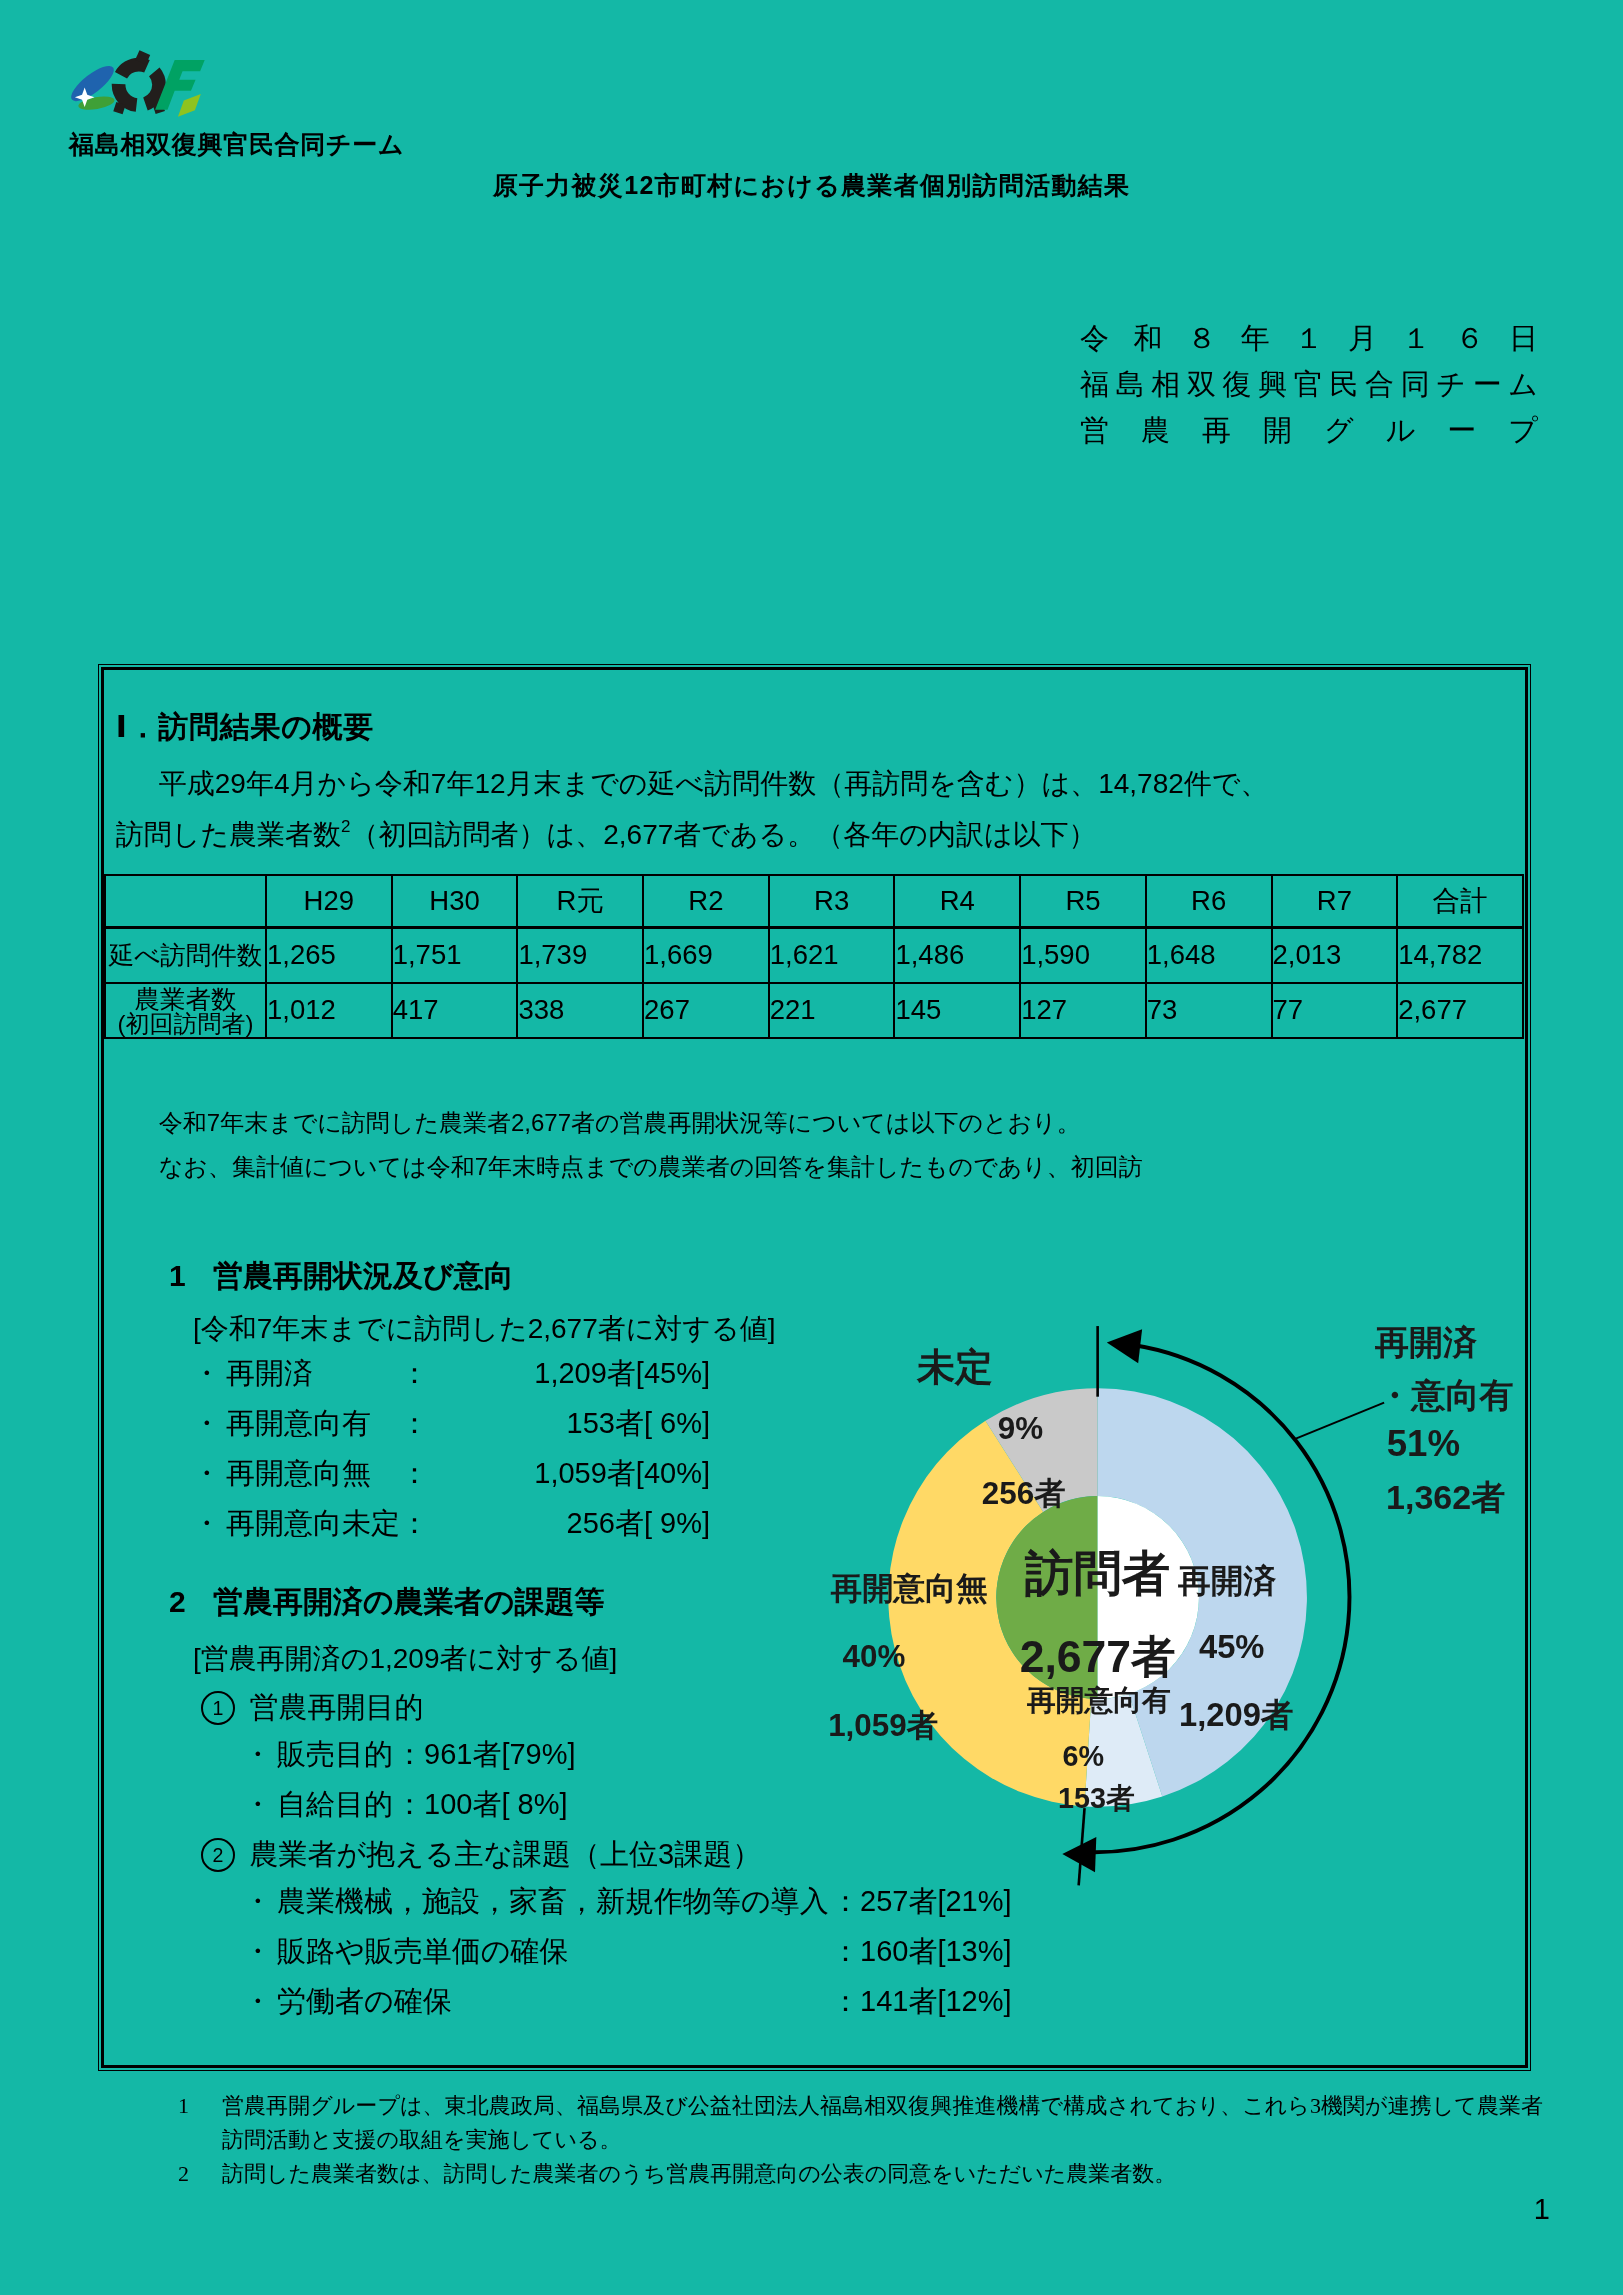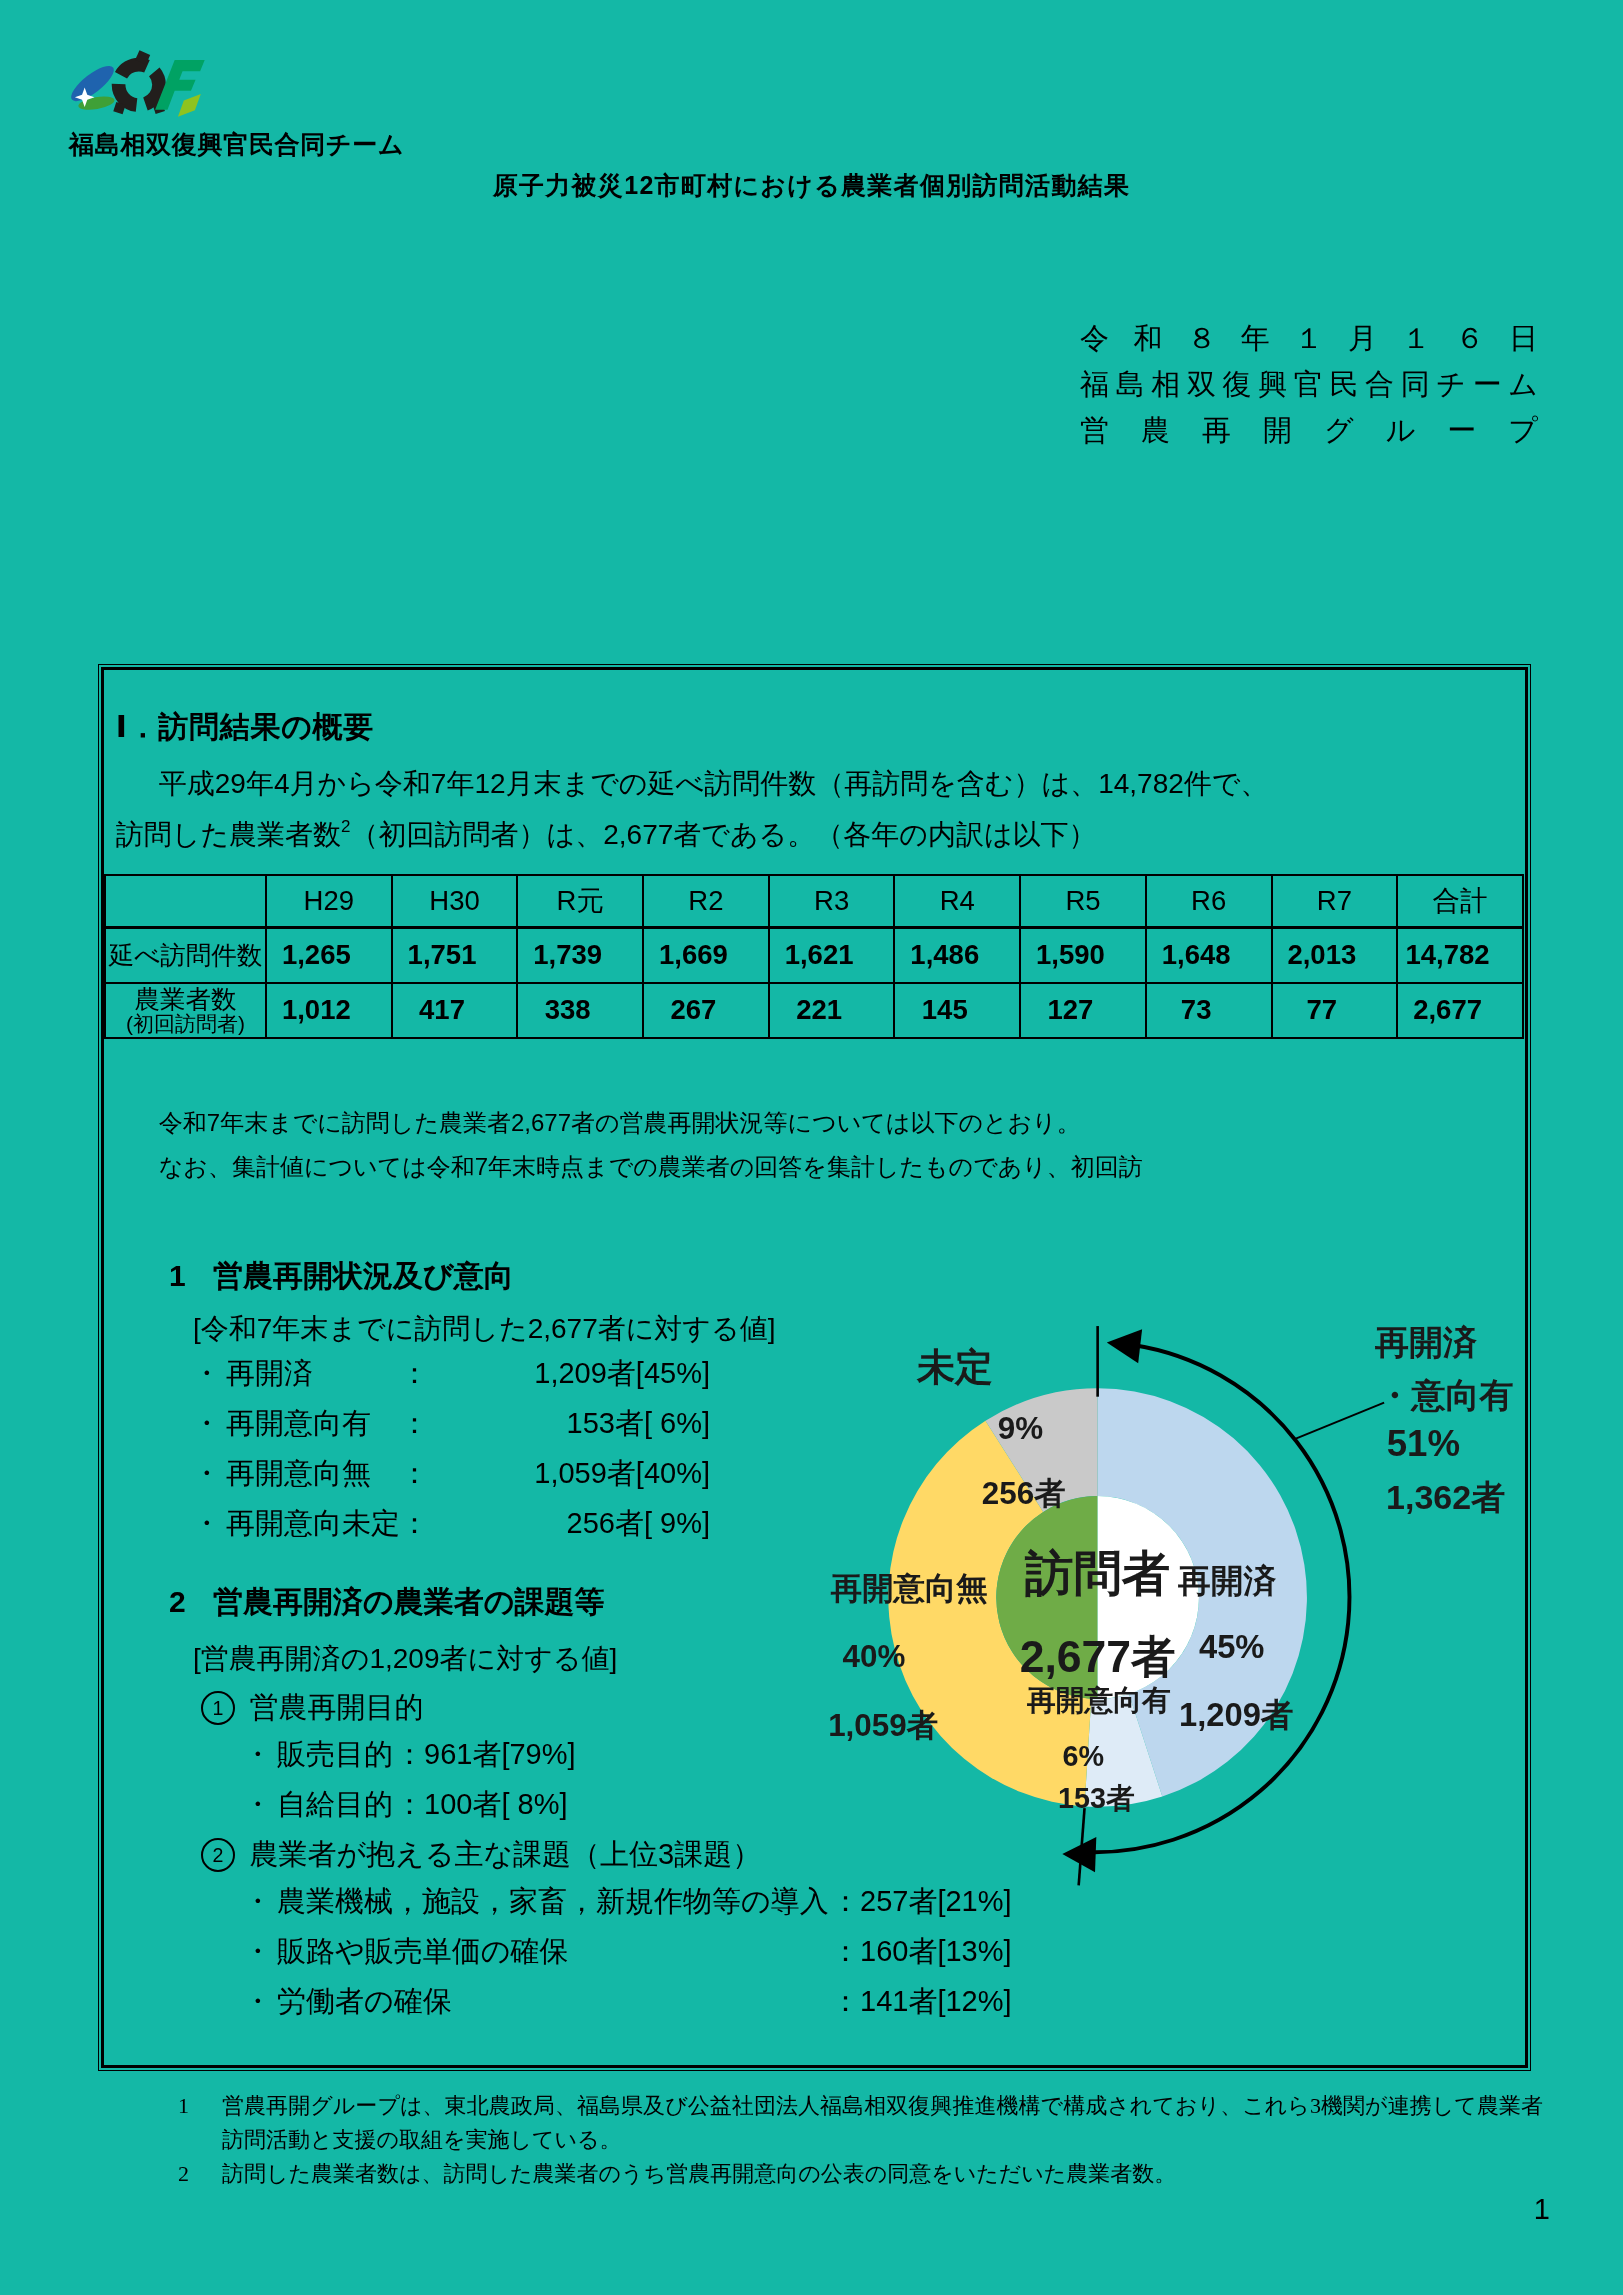--- a/index.html
+++ b/index.html
@@ -31,23 +31,23 @@
   .sec1-heading{position:absolute;left:11.8px;top:37px;font-size:30px;font-weight:700;letter-spacing:0.7px;}
   .box-intro{position:absolute;left:11.8px;top:92px;font-size:28px;line-height:43px;}
   .after-para{position:absolute;left:11.8px;top:431px;font-size:24px;line-height:44px;}
 
   
   table.visits{position:absolute;left:0;top:204px;width:1420px;border-collapse:collapse;
     table-layout:fixed;font-size:27.5px;}
   table.visits th,table.visits td{border:2px solid #000;padding:0;}
   table.visits thead th{height:50px;text-align:center;font-weight:400;border-bottom:3.9px solid #000;}
   table.visits tbody tr{height:55px;}
-  table.visits td.num{text-align:center;padding-right:25px;font-weight:700;}
+  table.visits td.num{text-align:left;padding-right:25px;font-weight:400;}
   th.rowlabel{font-weight:400;text-align:center;font-size:25.5px;line-height:27.5px;}
-  th.rowlabel .sub{font-size:21px;line-height:21px;}
+  th.rowlabel .sub{font-size:24px;line-height:21px;}
 
   
   .num-heading{position:absolute;font-size:30px;font-weight:700;white-space:nowrap;}
   .num-heading .n{display:inline-block;min-width:44px;}
   .sub-note{position:absolute;font-size:28px;white-space:nowrap;}
   .bullet-row{display:flex;align-items:baseline;font-size:29px;height:50px;white-space:nowrap;}
   .bullet-row .mk{width:34px;}
   .bullet-row .lb{width:174px;}
   .bullet-row .sep{width:29px;}
   .bullet-row .val{width:281px;text-align:right;}

